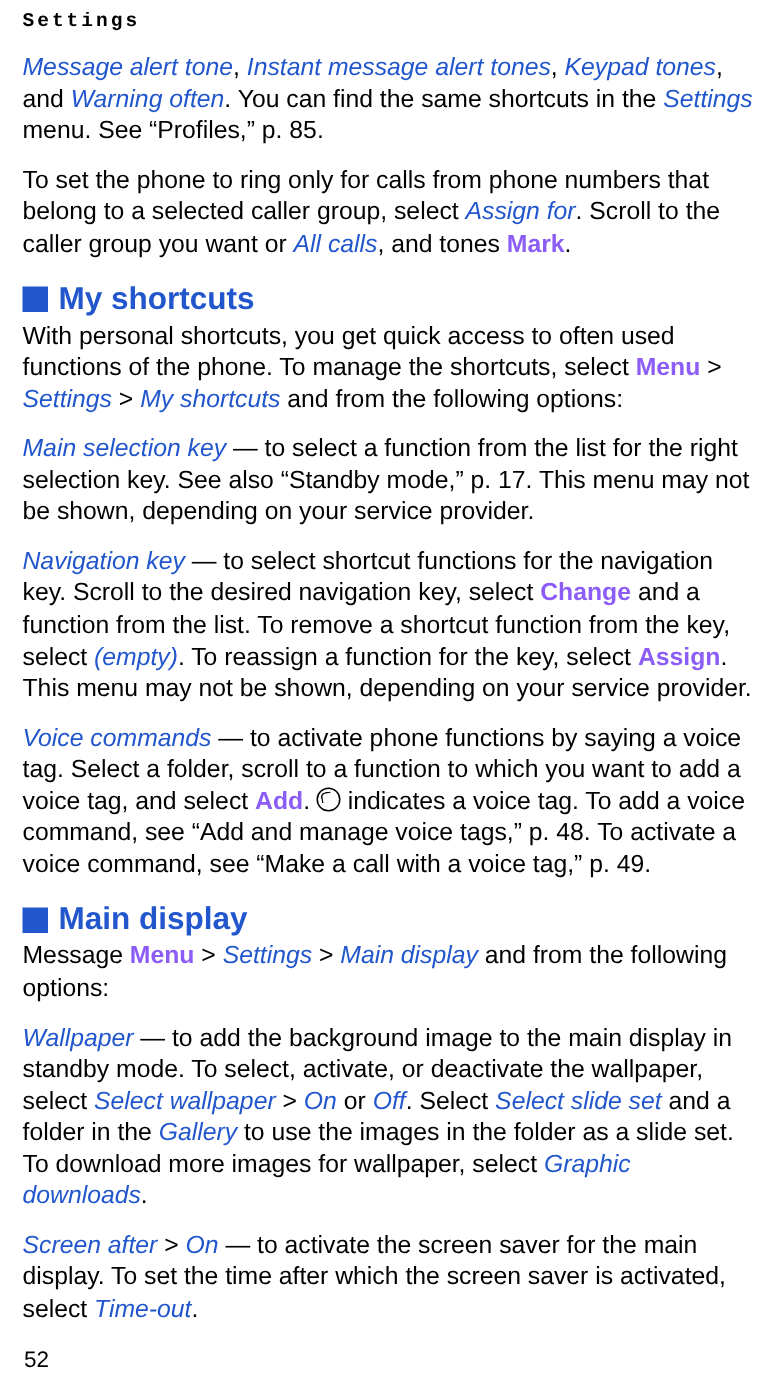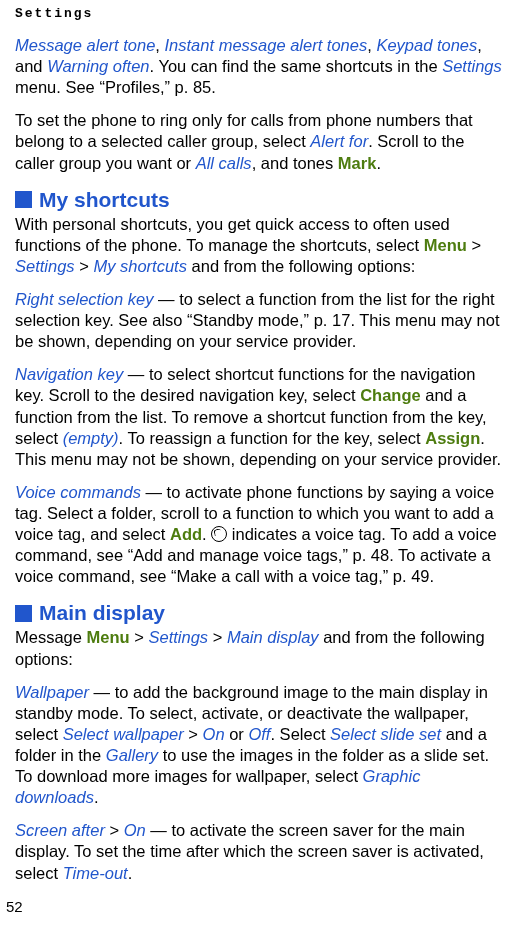--- a/index.html
+++ b/index.html
@@ -19,21 +19,21 @@
     letter-spacing: 2px;
     padding-top: 6px;
     padding-bottom: 14px;
   }
   .para {
     font-size: 16.5px;
     line-height: 1.28;
     margin-bottom: 12px;
   }
   .link { color: #2156cc; font-style: italic; }
-  .ui { color: #4d7c0f; font-weight: bold; }
+  .ui { color: #8b5cf6; font-weight: bold; }
   .section-heading {
     display: flex;
     align-items: center;
     margin-top: 14px;
     margin-bottom: 2px;
   }
   .section-square {
     display: inline-block;
     width: 17px;
     height: 17px;
@@ -61,48 +61,48 @@
     width: 6px; height: 6px;
     border: 1.4px solid #000;
     border-right: none;
     border-bottom: none;
     border-radius: 50% 0 0 0;
     transform: rotate(-10deg);
   }
   .page-number {
     position: absolute;
     bottom: 10px;
-    left: 6px;
+    left: 16px;
     font-size: 15px;
   }
 </style>
 </head>
 <body>
 
 <div class="header-title">Settings</div>
 
 <div class="para">
   <span class="link">Message alert tone</span><span>, </span><span class="link">Instant message alert tones</span><span>, </span><span class="link">Keypad tones</span><span>, and </span><span class="link">Warning often</span><span>. You can find the same shortcuts in the </span><span class="link">Settings</span><span> menu. See “Profiles,” p. 85.</span>
 </div>
 
 <div class="para">
-  <span>To set the phone to ring only for calls from phone numbers that belong to a selected caller group, select </span><span class="link">Alert for</span><span>. Scroll to the caller group you want or </span><span class="link">All calls</span><span>, and tones </span><span class="ui">Mark</span><span>.</span>
+  <span>To set the phone to ring only for calls from phone numbers that belong to a selected caller group, select </span><span class="link">Assign for</span><span>. Scroll to the caller group you want or </span><span class="link">All calls</span><span>, and tones </span><span class="ui">Mark</span><span>.</span>
 </div>
 
 <div class="section-heading">
   <span class="section-square"></span>
   <span class="section-title">My shortcuts</span>
 </div>
 
 <div class="para">
   <span>With personal shortcuts, you get quick access to often used functions of the phone. To manage the shortcuts, select </span><span class="ui">Menu</span><span> &gt; </span><span class="link">Settings</span><span> &gt; </span><span class="link">My shortcuts</span><span> and from the following options:</span>
 </div>
 
 <div class="para">
-  <span class="link">Right selection key</span><span> — to select a function from the list for the right selection key. See also “Standby mode,” p. 17. This menu may not be shown, depending on your service provider.</span>
+  <span class="link">Main selection key</span><span> — to select a function from the list for the right selection key. See also “Standby mode,” p. 17. This menu may not be shown, depending on your service provider.</span>
 </div>
 
 <div class="para">
   <span class="link">Navigation key</span><span> — to select shortcut functions for the navigation key. Scroll to the desired navigation key, select </span><span class="ui">Change</span><span> and a function from the list. To remove a shortcut function from the key, select </span><span class="link">(empty)</span><span>. To reassign a function for the key, select </span><span class="ui">Assign</span><span>. This menu may not be shown, depending on your service provider.</span>
 </div>
 
 <div class="para">
   <span class="link">Voice commands</span><span> — to activate phone functions by saying a voice tag. Select a folder, scroll to a function to which you want to add a voice tag, and select </span><span class="ui">Add</span><span>. </span><span class="voice-icon"></span><span> indicates a voice tag. To add a voice command, see “Add and manage voice tags,” p. 48. To activate a voice command, see “Make a call with a voice tag,” p. 49.</span>
 </div>
 

